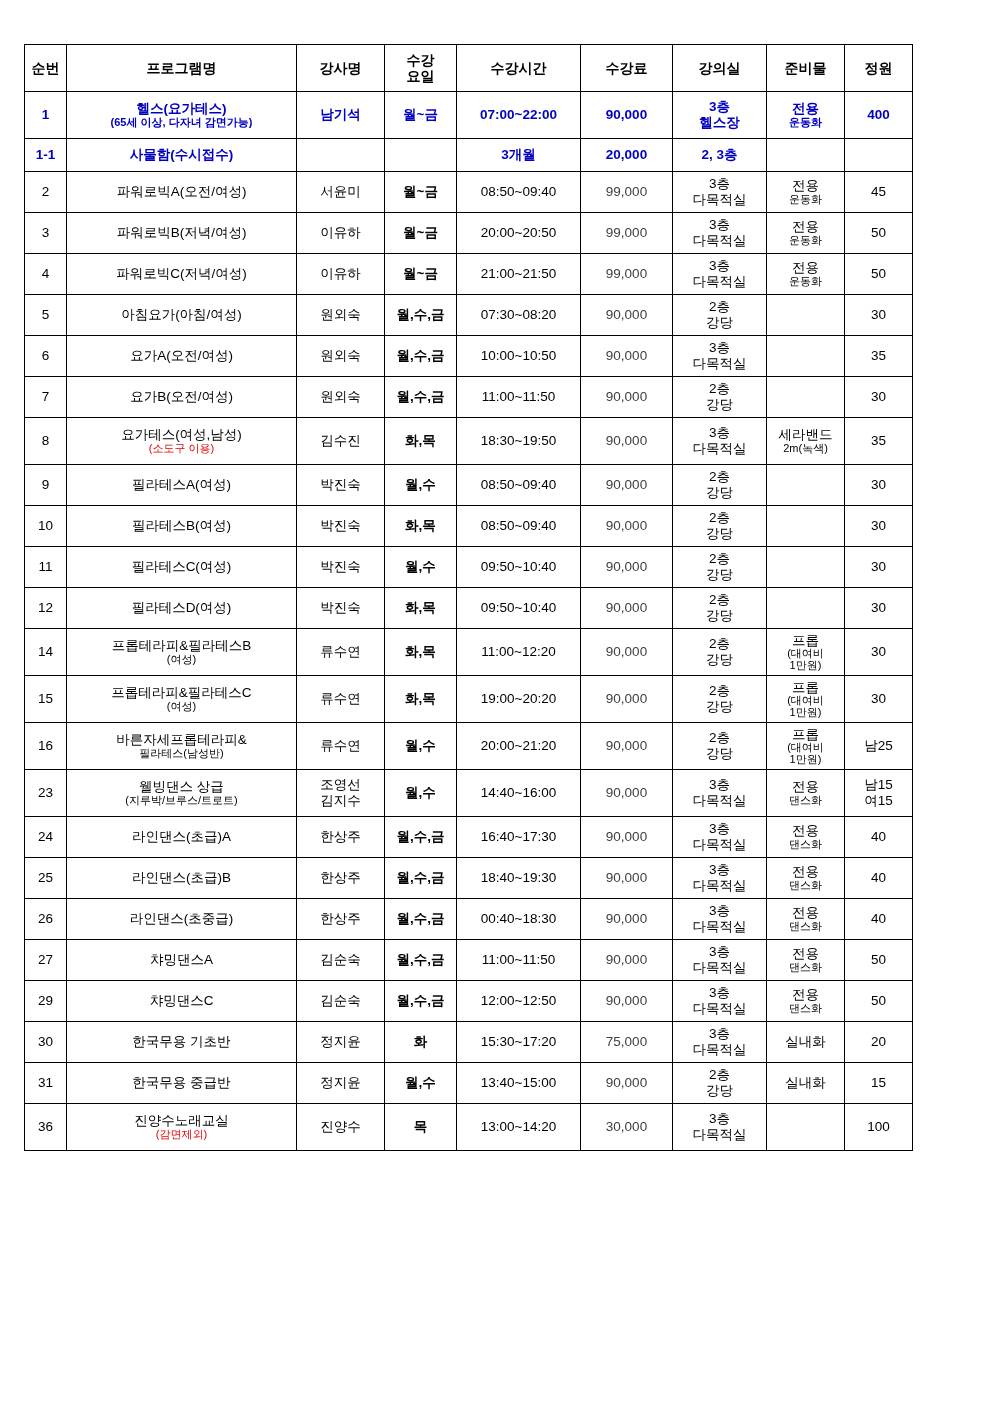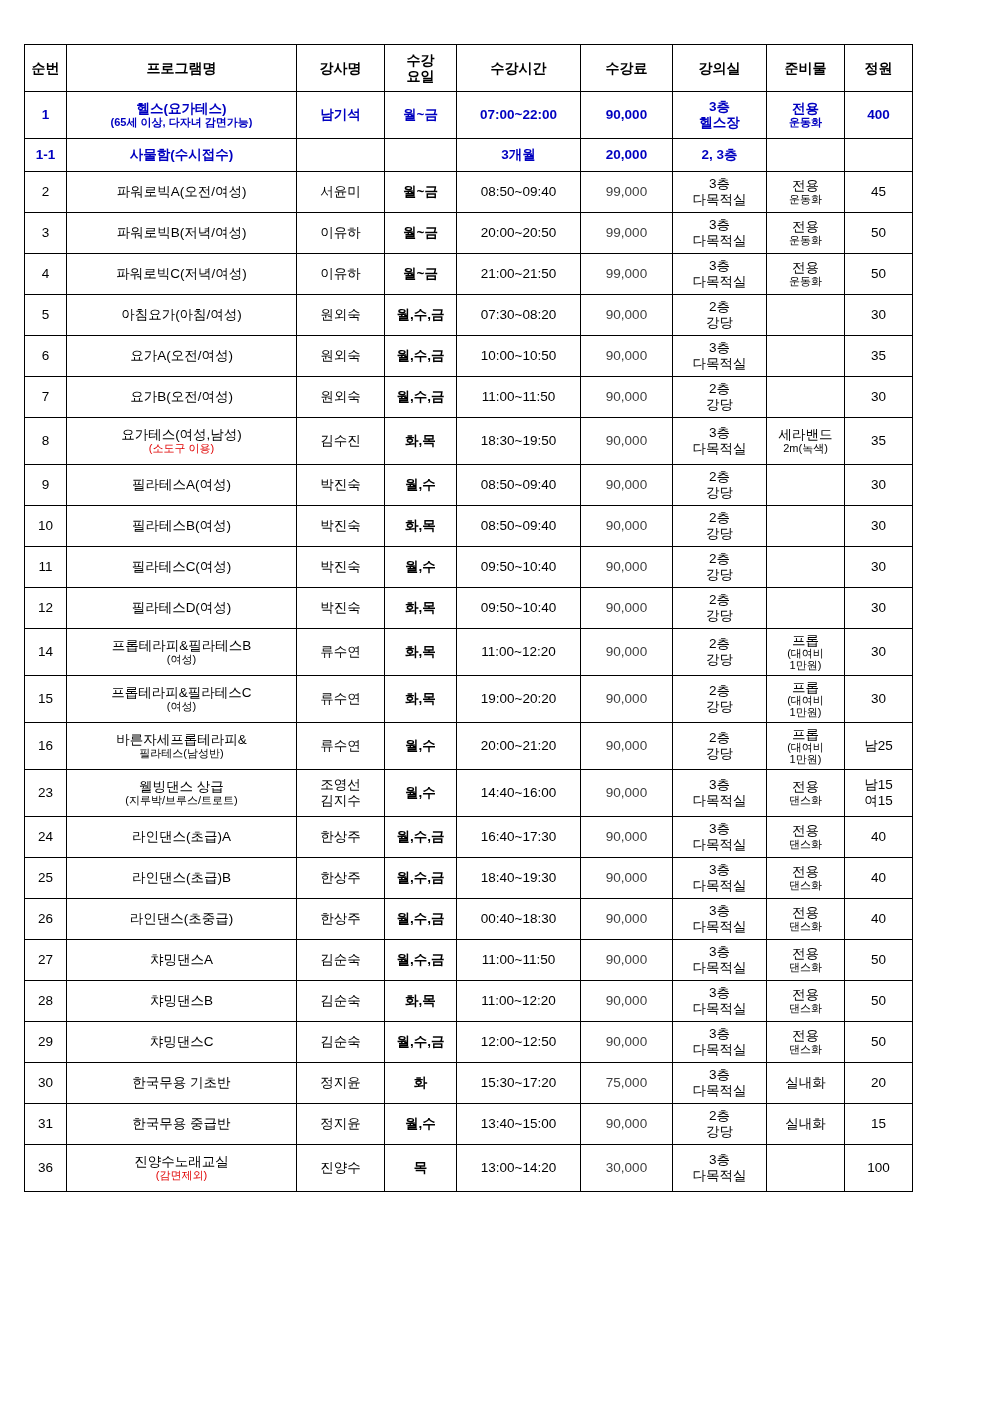--- a/index.html
+++ b/index.html
@@ -428,37 +428,20 @@
             <span class="twoline">3층</span>
             <span class="twoline">다목적실</span>
           </td>
           <td class="gear">
             <span class="twoline">전용</span>
             <span class="twoline small">댄스화</span>
           </td>
           <td class="cap">50</td>
         </tr>
         <tr class="rowmed">
-          <td class="no">28</td>
-          <td class="prog"><span>챠밍댄스B</span></td>
-          <td class="teach">김순숙</td>
-          <td class="days">화,목</td>
-          <td class="time">11:00~12:20</td>
-          <td class="fee">90,000</td>
-          <td class="room">
-            <span class="twoline">3층</span>
-            <span class="twoline">다목적실</span>
-          </td>
-          <td class="gear">
-            <span class="twoline">전용</span>
-            <span class="twoline small">댄스화</span>
-          </td>
-          <td class="cap">50</td>
-        </tr>
-        <tr class="rowmed">
           <td class="no">29</td>
           <td class="prog"><span>챠밍댄스C</span></td>
           <td class="teach">김순숙</td>
           <td class="days">월,수,금</td>
           <td class="time">12:00~12:50</td>
           <td class="fee">90,000</td>
           <td class="room">
             <span class="twoline">3층</span>
             <span class="twoline">다목적실</span>
           </td>

